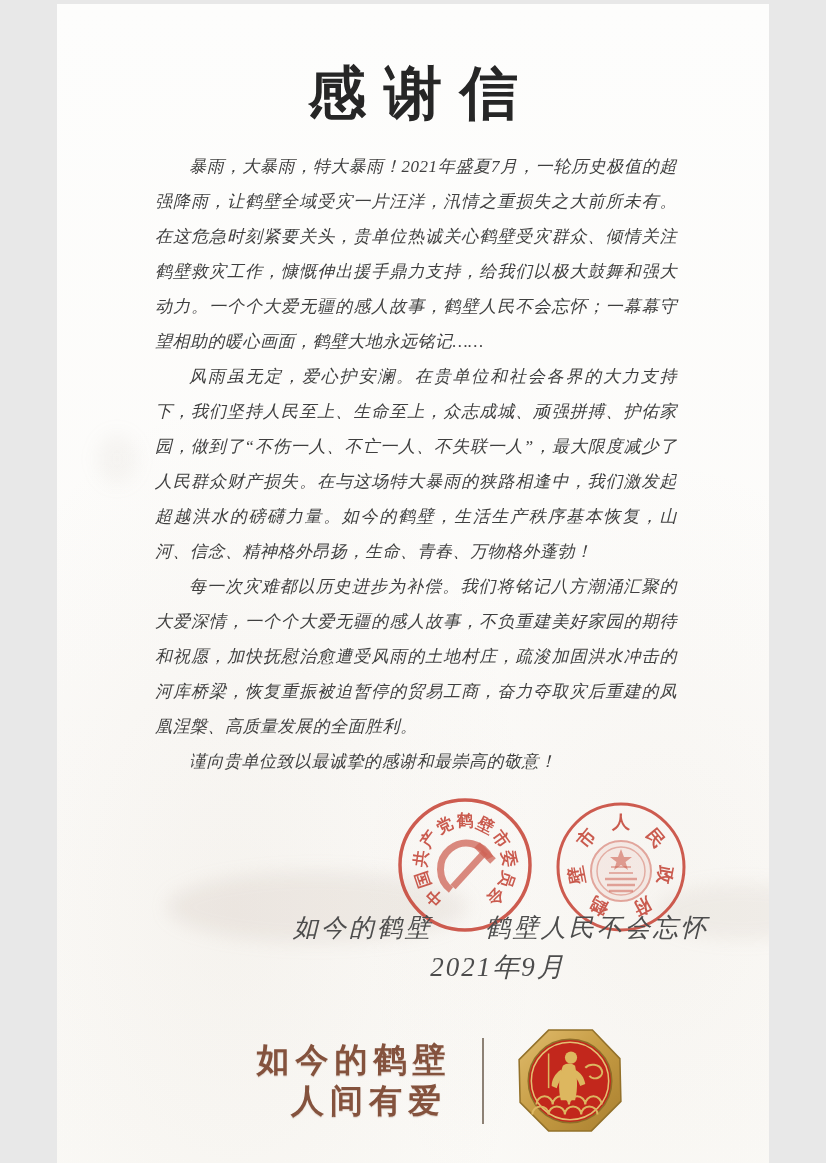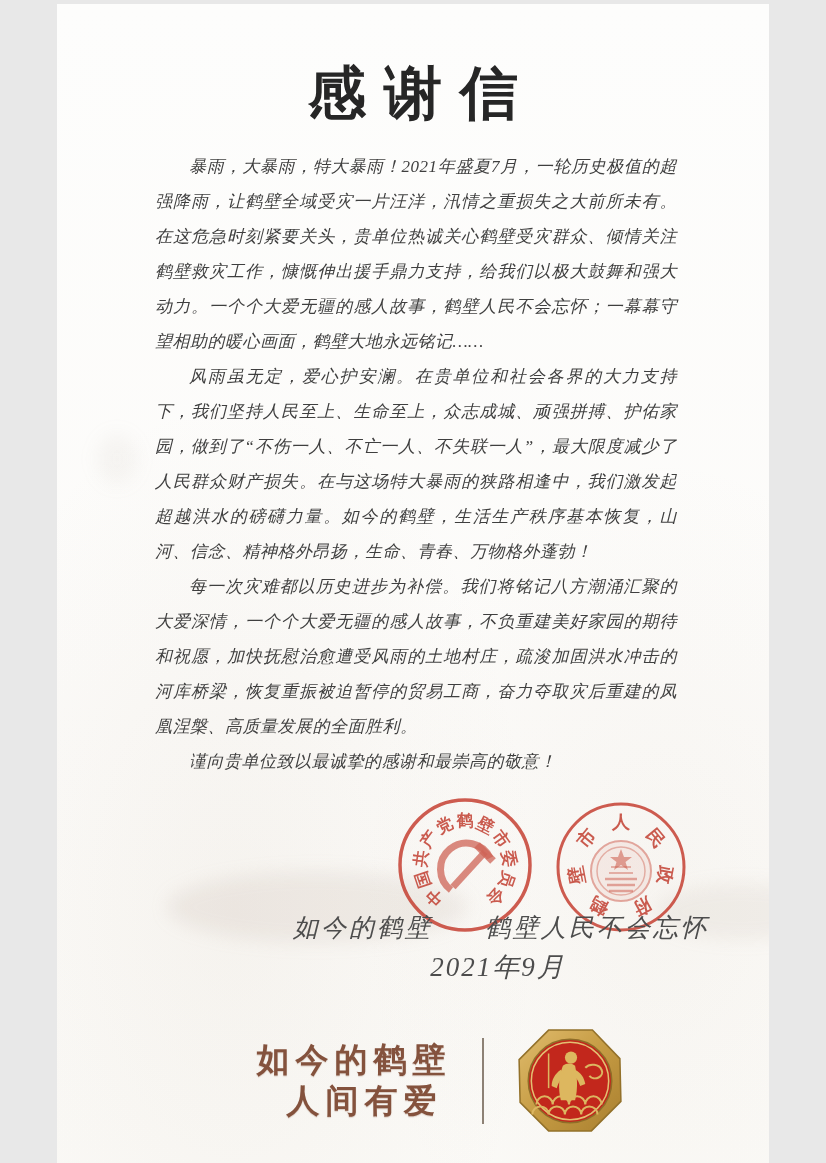--- a/index.html
+++ b/index.html
@@ -62,21 +62,21 @@
   .footer{
     margin-top:24px;
     display:flex;align-items:center;justify-content:center;
     transform:translateX(28px);
   }
   .slogan{
     font-weight:bold;color:#84523d;
     font-size:33px;line-height:41px;letter-spacing:6px;
     text-shadow:0 1px 1px rgba(132,82,61,0.25);
   }
-  .slogan .l2{margin-left:30px;}
+  .slogan .l2{margin-left:30px;text-align:center;}
   .divider{width:2px;height:86px;background:#8d8175;margin:0 30px;}
   .medal{width:112px;height:112px;}
 </style>
 </head>
 <body>
 
 <div class="page">
 
   <div class="smudge a"></div>
   <div class="smudge b"></div>

